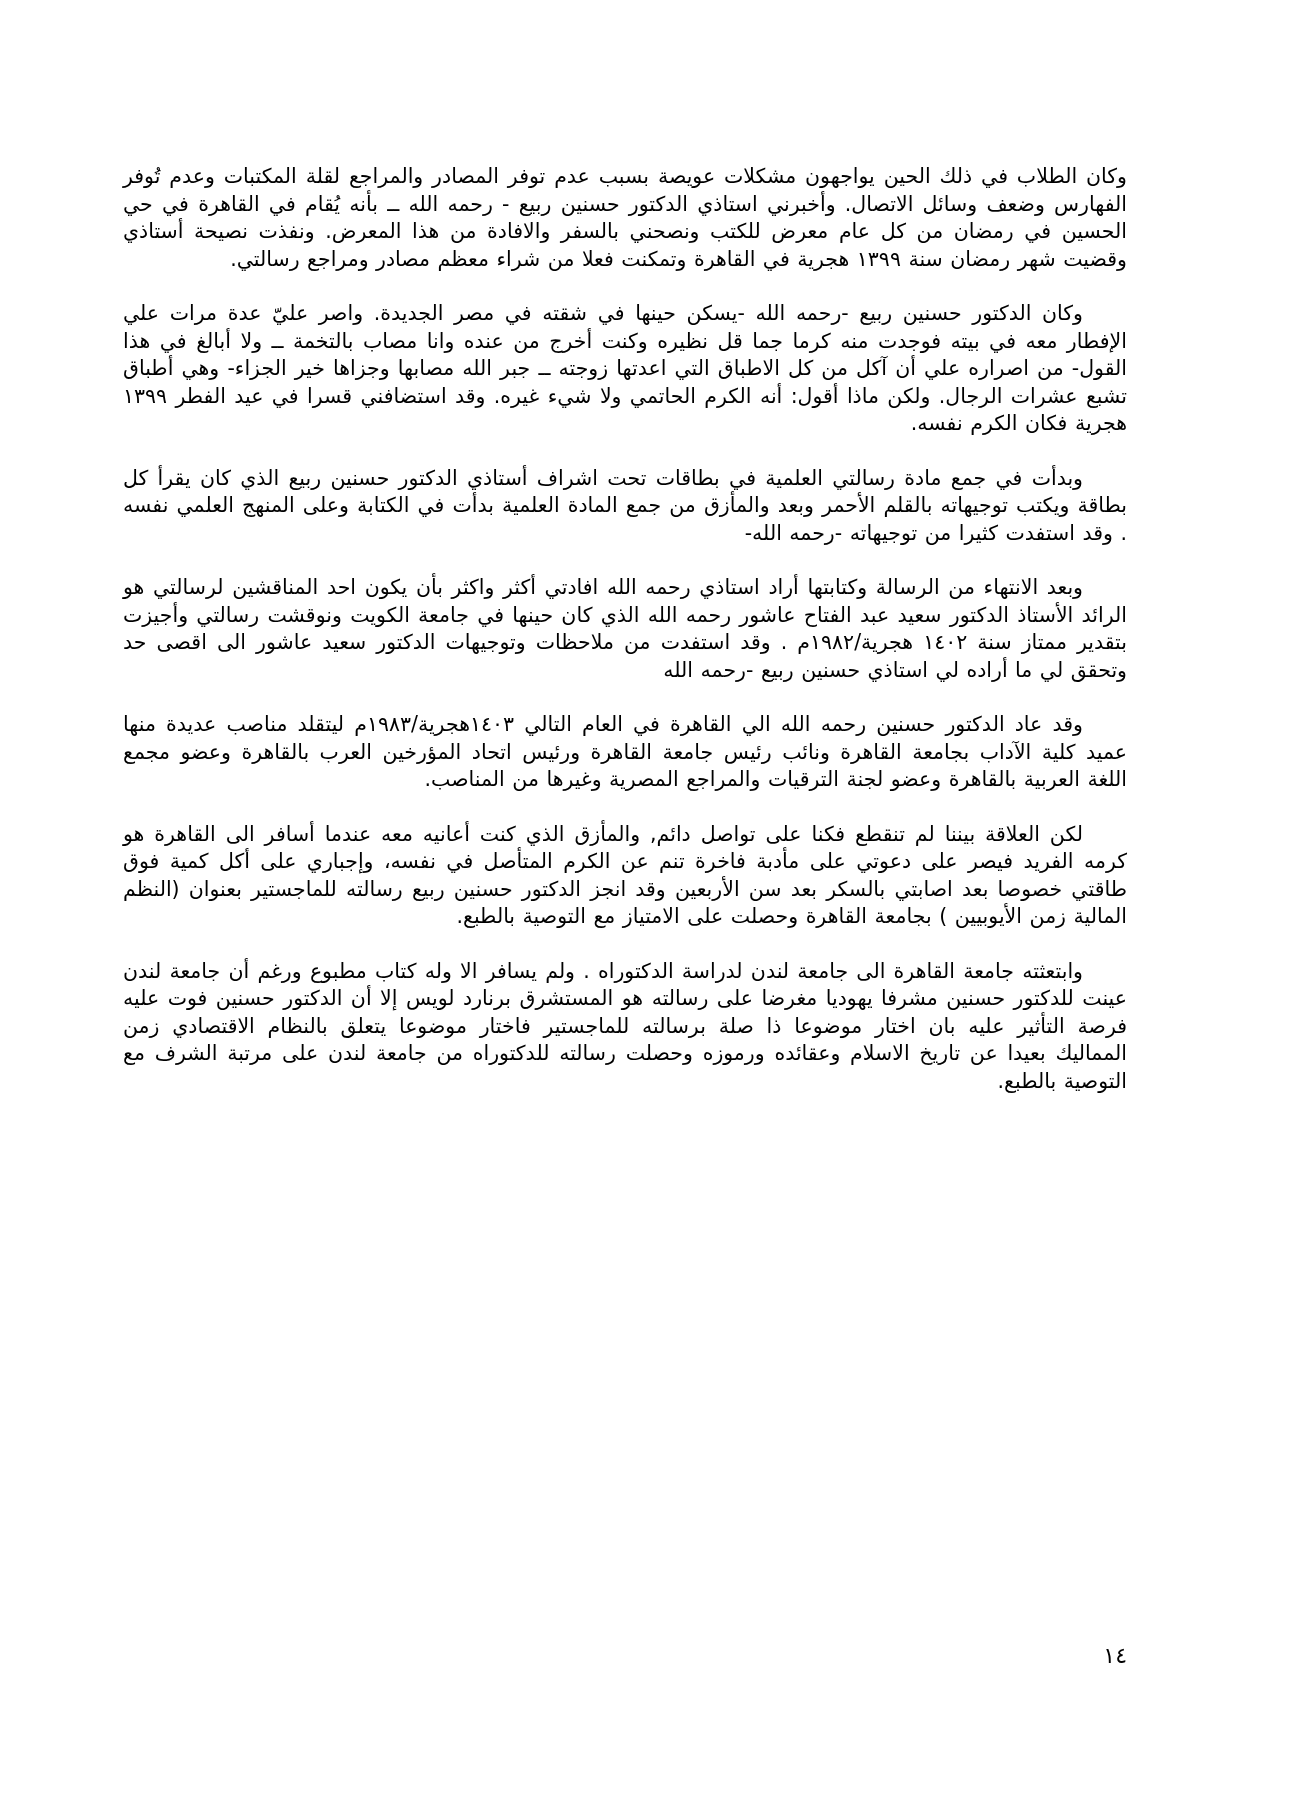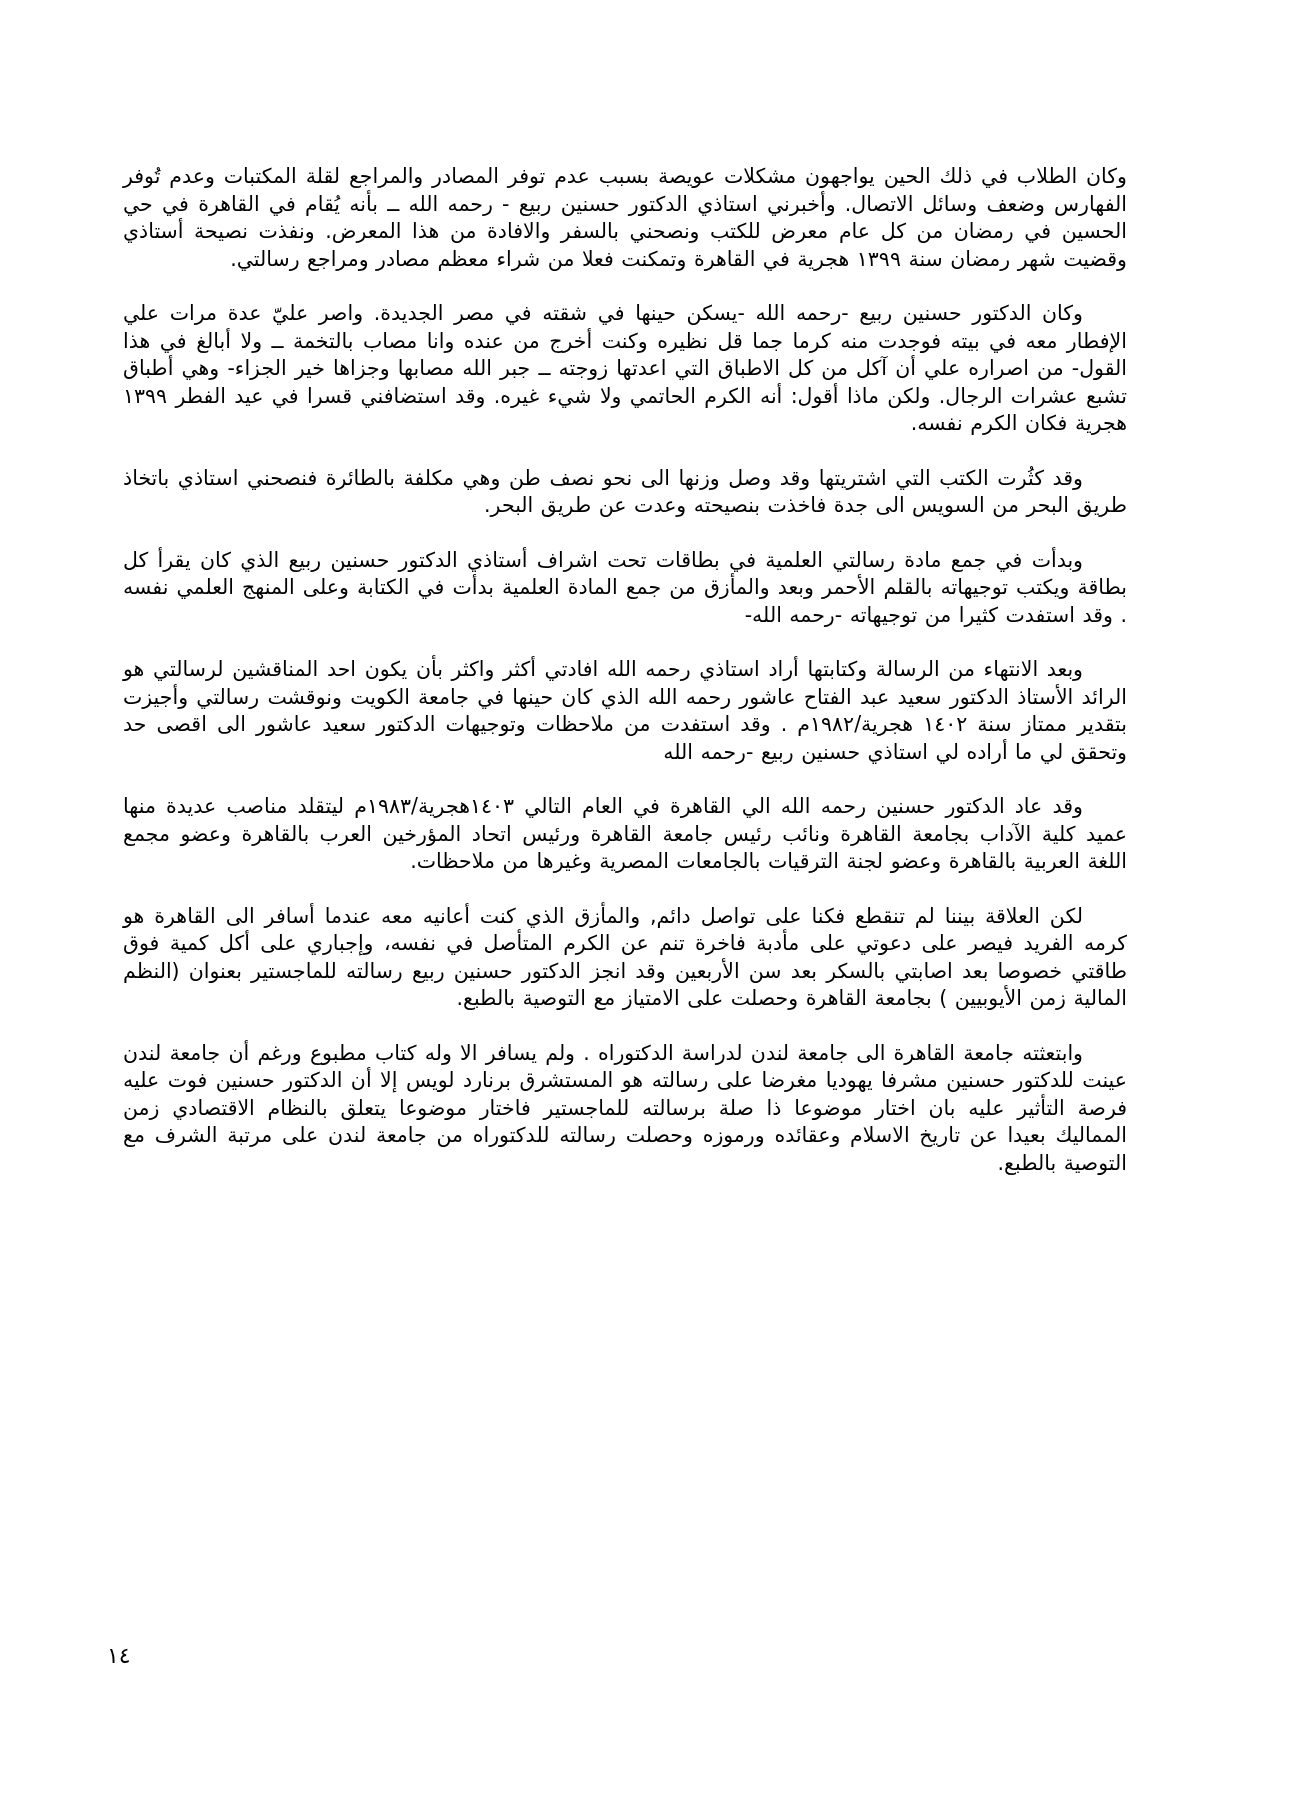--- a/index.html
+++ b/index.html
@@ -32,36 +32,35 @@
   .content p {
     margin: 0 0 27px 0;
     padding: 0;
   }
   .content p.indent {
     text-indent: 44px;
   }
   .page-number {
     position: absolute;
     top: 1642px;
-    right: 184px;
+    right: 168px;
     width: 1004px;
-    text-align: left;
+    text-align: right;
     direction: rtl;
     font-size: 22px;
     line-height: 28px;
   }
 </style>
 </head>
 <body>
 
 <div class="page">
   <div class="content">
     <p>وكان الطلاب في ذلك الحين يواجهون مشكلات عويصة بسبب عدم توفر المصادر والمراجع لقلة المكتبات وعدم تُوفر الفهارس وضعف وسائل الاتصال. وأخبرني استاذي الدكتور حسنين ربيع - رحمه الله ــ بأنه يُقام في القاهرة في حي الحسين في رمضان من كل عام معرض للكتب ونصحني بالسفر والافادة من هذا المعرض. ونفذت نصيحة أستاذي وقضيت شهر رمضان سنة ١٣٩٩ هجرية في القاهرة وتمكنت فعلا من شراء معظم مصادر ومراجع رسالتي.</p>
     <p class="indent">وكان الدكتور حسنين ربيع -رحمه الله -يسكن حينها في شقته في مصر الجديدة. واصر عليّ عدة مرات علي الإفطار معه في بيته فوجدت منه كرما جما قل نظيره وكنت أخرج من عنده وانا مصاب بالتخمة ــ ولا أبالغ في هذا القول- من اصراره علي أن آكل من كل الاطباق التي اعدتها زوجته ــ جبر الله مصابها وجزاها خير الجزاء- وهي أطباق تشبع عشرات الرجال. ولكن ماذا أقول: أنه الكرم الحاتمي ولا شيء غيره. وقد استضافني قسرا في عيد الفطر ١٣٩٩ هجرية فكان الكرم نفسه.</p>
-    <p class="indent">وقد كثُرت الكتب التي اشتريتها وقد وصل وزنها الى نحو نصف طن وهي مكلفة بالطائرة فنصحني استاذي باتخاذ طريق البحر من السويس الى جدة فاخذت بنصيحته وعدت عن طريق البحر.</p>
     <p class="indent">وبدأت في جمع مادة رسالتي العلمية في بطاقات تحت اشراف أستاذي الدكتور حسنين ربيع الذي كان يقرأ كل بطاقة ويكتب توجيهاته بالقلم الأحمر وبعد والمأزق من جمع المادة العلمية بدأت في الكتابة وعلى المنهج العلمي نفسه . وقد استفدت كثيرا من توجيهاته -رحمه الله-</p>
     <p class="indent">وبعد الانتهاء من الرسالة وكتابتها أراد استاذي رحمه الله افادتي أكثر واكثر بأن يكون احد المناقشين لرسالتي هو الرائد الأستاذ الدكتور سعيد عبد الفتاح عاشور رحمه الله الذي كان حينها في جامعة الكويت ونوقشت رسالتي وأجيزت بتقدير ممتاز سنة ١٤٠٢ هجرية/١٩٨٢م . وقد استفدت من ملاحظات وتوجيهات الدكتور سعيد عاشور الى اقصى حد وتحقق لي ما أراده لي استاذي حسنين ربيع -رحمه الله</p>
-    <p class="indent">وقد عاد الدكتور حسنين رحمه الله الي القاهرة في العام التالي ١٤٠٣هجرية/١٩٨٣م ليتقلد مناصب عديدة منها عميد كلية الآداب بجامعة القاهرة ونائب رئيس جامعة القاهرة ورئيس اتحاد المؤرخين العرب بالقاهرة وعضو مجمع اللغة العربية بالقاهرة وعضو لجنة الترقيات بالجامعات المصرية وغيرها من ملاحظات.</p>
+    <p class="indent">وقد عاد الدكتور حسنين رحمه الله الي القاهرة في العام التالي ١٤٠٣هجرية/١٩٨٣م ليتقلد مناصب عديدة منها عميد كلية الآداب بجامعة القاهرة ونائب رئيس جامعة القاهرة ورئيس اتحاد المؤرخين العرب بالقاهرة وعضو مجمع اللغة العربية بالقاهرة وعضو لجنة الترقيات والمراجع المصرية وغيرها من المناصب.</p>
     <p class="indent">لكن العلاقة بيننا لم تنقطع فكنا على تواصل دائم, والمأزق الذي كنت أعانيه معه عندما أسافر الى القاهرة هو كرمه الفريد فيصر على دعوتي على مأدبة فاخرة تنم عن الكرم المتأصل في نفسه، وإجباري على أكل كمية فوق طاقتي خصوصا بعد اصابتي بالسكر بعد سن الأربعين وقد انجز الدكتور حسنين ربيع رسالته للماجستير بعنوان (النظم المالية زمن الأيوبيين ) بجامعة القاهرة وحصلت على الامتياز مع التوصية بالطبع.</p>
     <p class="indent">وابتعثته جامعة القاهرة الى جامعة لندن لدراسة الدكتوراه . ولم يسافر الا وله كتاب مطبوع ورغم أن جامعة لندن عينت للدكتور حسنين مشرفا يهوديا مغرضا على رسالته هو المستشرق برنارد لويس إلا أن الدكتور حسنين فوت عليه فرصة التأثير عليه بان اختار موضوعا ذا صلة برسالته للماجستير فاختار موضوعا يتعلق بالنظام الاقتصادي زمن المماليك بعيدا عن تاريخ الاسلام وعقائده ورموزه وحصلت رسالته للدكتوراه من جامعة لندن على مرتبة الشرف مع التوصية بالطبع.</p>
   </div>
   <div class="page-number">١٤</div>
 </div>
 
 </body></html>

